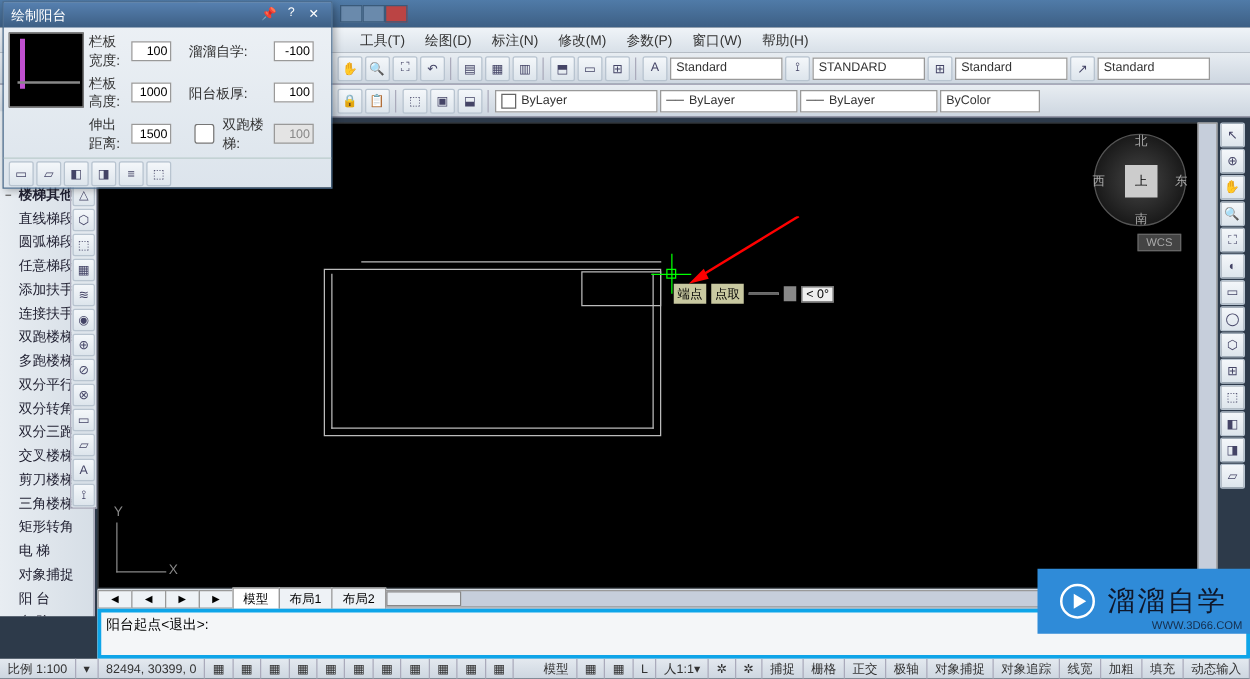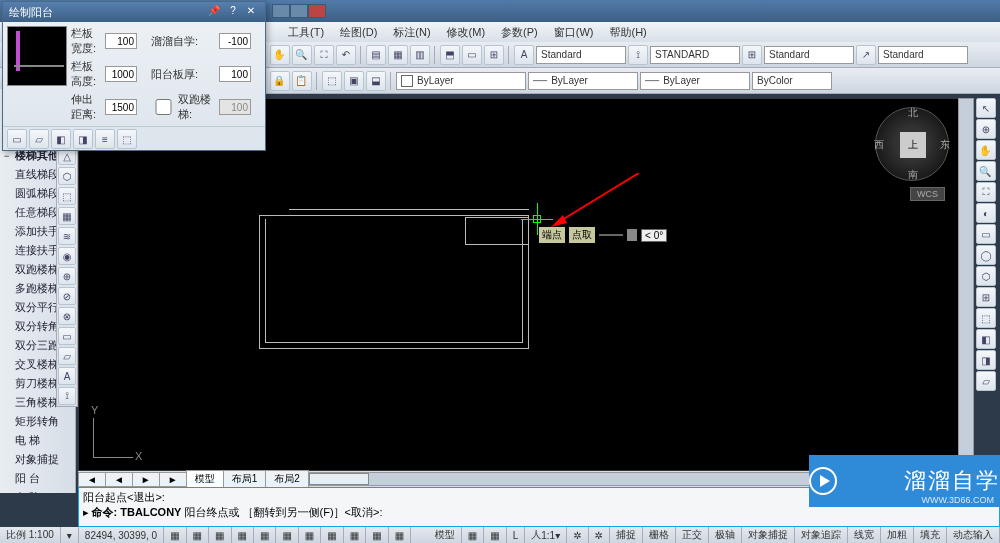--- a/index.html
+++ b/index.html
@@ -85,31 +85,31 @@
 
 
 .scroll-h { position: absolute; left: 78px; right: 26px; bottom: 56px; height: 16px; background: #d6dee6; display: flex; align-items: center; font-size: 10px; }
 .tab { padding: 1px 8px; border: 1px solid #999; background: #eef2f6; margin-right: -1px; }
 .tab.active { background: #fff; }
 .scroll-track { flex:1; height: 14px; background: #c6cedb; border: 1px solid #999; position: relative; }
 .scroll-thumb { position: absolute; left: 0; width: 60px; top: 0; bottom: 0; background: #e8edf2; border: 1px solid #888; }
 .scroll-v { position: absolute; right: 26px; top: 98px; width: 16px; bottom: 72px; background: #c6cedb; border: 1px solid #999; }
 
 
-.cmdline { position: absolute; left: 78px; right: 0; bottom: 16px; height: 40px; background: #f4f6f8; border: 1px solid #0ea5e9; padding: 2px 4px; color: #000; font-size: 11px; font-family: SimSun, monospace; }
+.cmdline { position: absolute; left: 78px; right: 0; bottom: 16px; height: 40px; background: #f4f6f8; border: 3px solid #0ea5e9; padding: 2px 4px; color: #000; font-size: 11px; font-family: SimSun, monospace; }
 .cmdline .prompt { color: #000; }
 .cmd-handle { position: absolute; left: 78px; bottom: 16px; width: 10px; height: 40px; background: linear-gradient(#e0e6ec,#c8d0da); border: 1px solid #999; }
 
 
 .statusbar { position: absolute; left: 0; right: 0; bottom: 0; height: 16px; background: linear-gradient(#e4e9ef,#cdd6e0); display: flex; align-items: center; font-size: 10px; color: #333; }
 .statusbar .cell { padding: 0 6px; border-right: 1px solid #aab; height: 100%; display: flex; align-items: center; }
 .status-toggle { padding: 0 5px; }
 
 
-.watermark { position: absolute; right: 0; bottom: 36px; width: 191px; height: 52px; background: #2f8bd8; color: #ffffff; display: flex; align-items: center; justify-content: space-between; font-size: 22px; letter-spacing: 2px; z-index: 200; }
+.watermark { position: absolute; right: 0; bottom: 36px; width: 170px; height: 52px; background: #2f8bd8; color: #0f172a; display: flex; align-items: center; justify-content: center; font-size: 22px; letter-spacing: 2px; z-index: 200; }
 .watermark .play { width: 28px; height: 28px; border: 2px solid #fff; border-radius: 50%; margin-right: 10px; display: flex; align-items: center; justify-content: center; }
 .watermark .play::after { content:''; border-left: 10px solid #fff; border-top: 6px solid transparent; border-bottom: 6px solid transparent; margin-left: 3px; }
 .watermark .sub { position: absolute; right: 6px; bottom: 2px; font-size: 9px; letter-spacing: 0; opacity: 0.8; }
 </style>
 </head>
 <body>
 
 <div class="titlebar">
   <span style="width:16px;height:16px;background:#c33;border-radius:2px;margin-right:6px;"></span>
   <span style="margin:0 4px;">🔍</span>
@@ -411,24 +411,20 @@
   <span class="tab">布局1</span>
   <span class="tab">布局2</span>
   <div class="scroll-track">
       <div class="scroll-thumb"></div>
     </div>
 </div>
 
 <div class="cmd-handle"></div>
 <div class="cmdline">
   <div>阳台起点&lt;退出&gt;:</div>
-  <div class="prompt">
-    <span>▸</span>
-    <b>命令: TBALCONY</b><span> 阳台终点或 ［翻转到另一侧(F)］&lt;取消&gt;:</span>
-  </div>
 </div>
 
 <div class="statusbar">
   <span class="cell">比例 1:100</span>
   <span class="cell">▾</span>
   <span class="cell">82494, 30399, 0</span>
   <span class="cell">▦</span>
   <span class="cell">▦</span>
   <span class="cell">▦</span>
   <span class="cell">▦</span>

